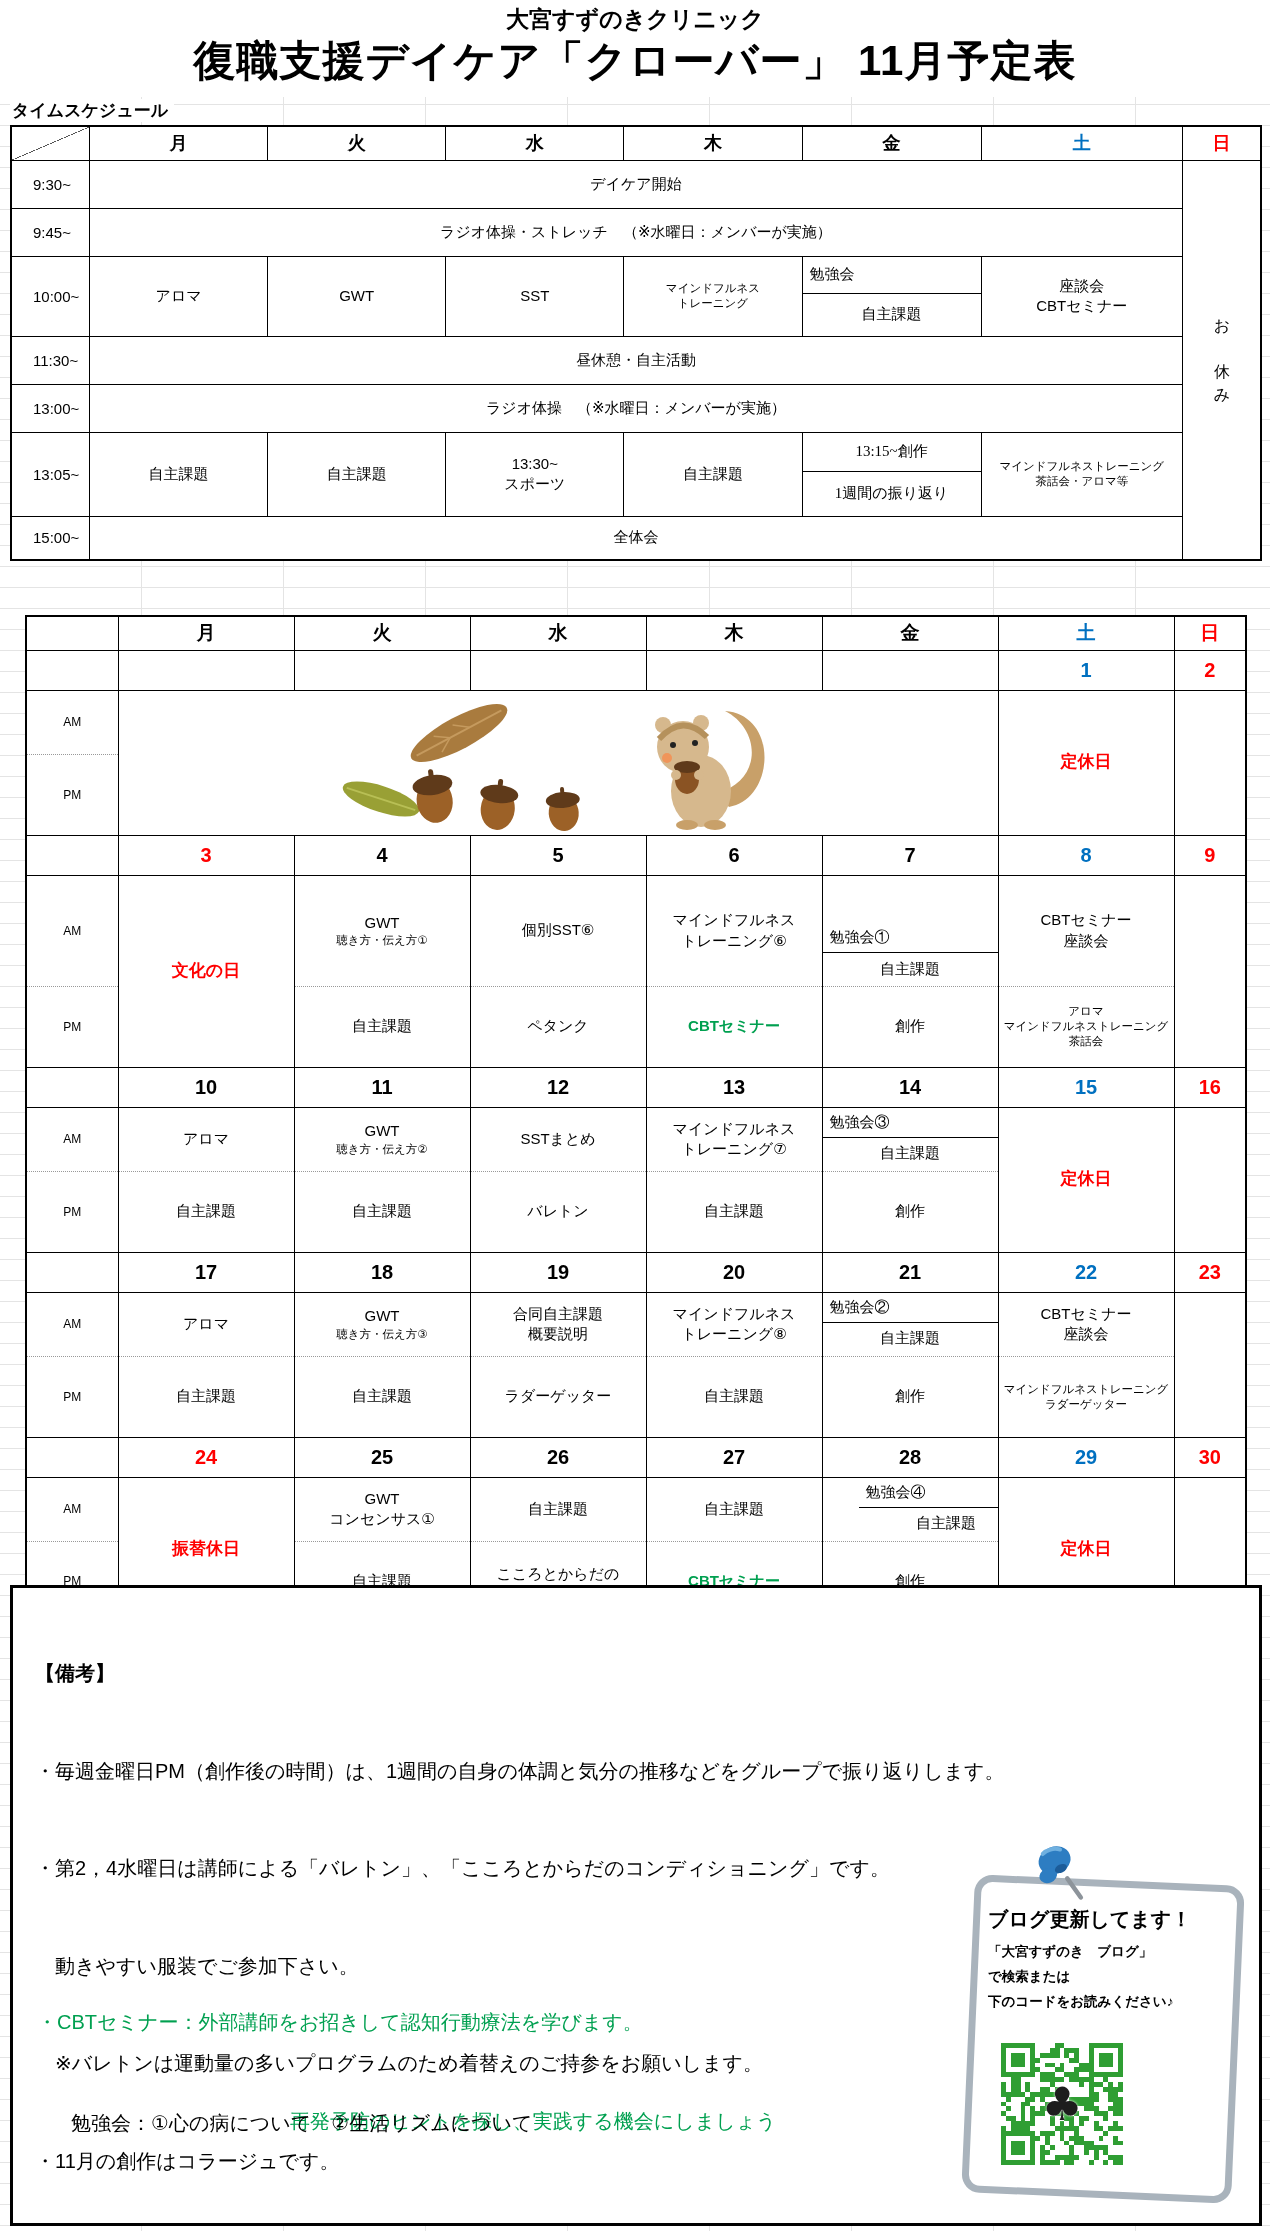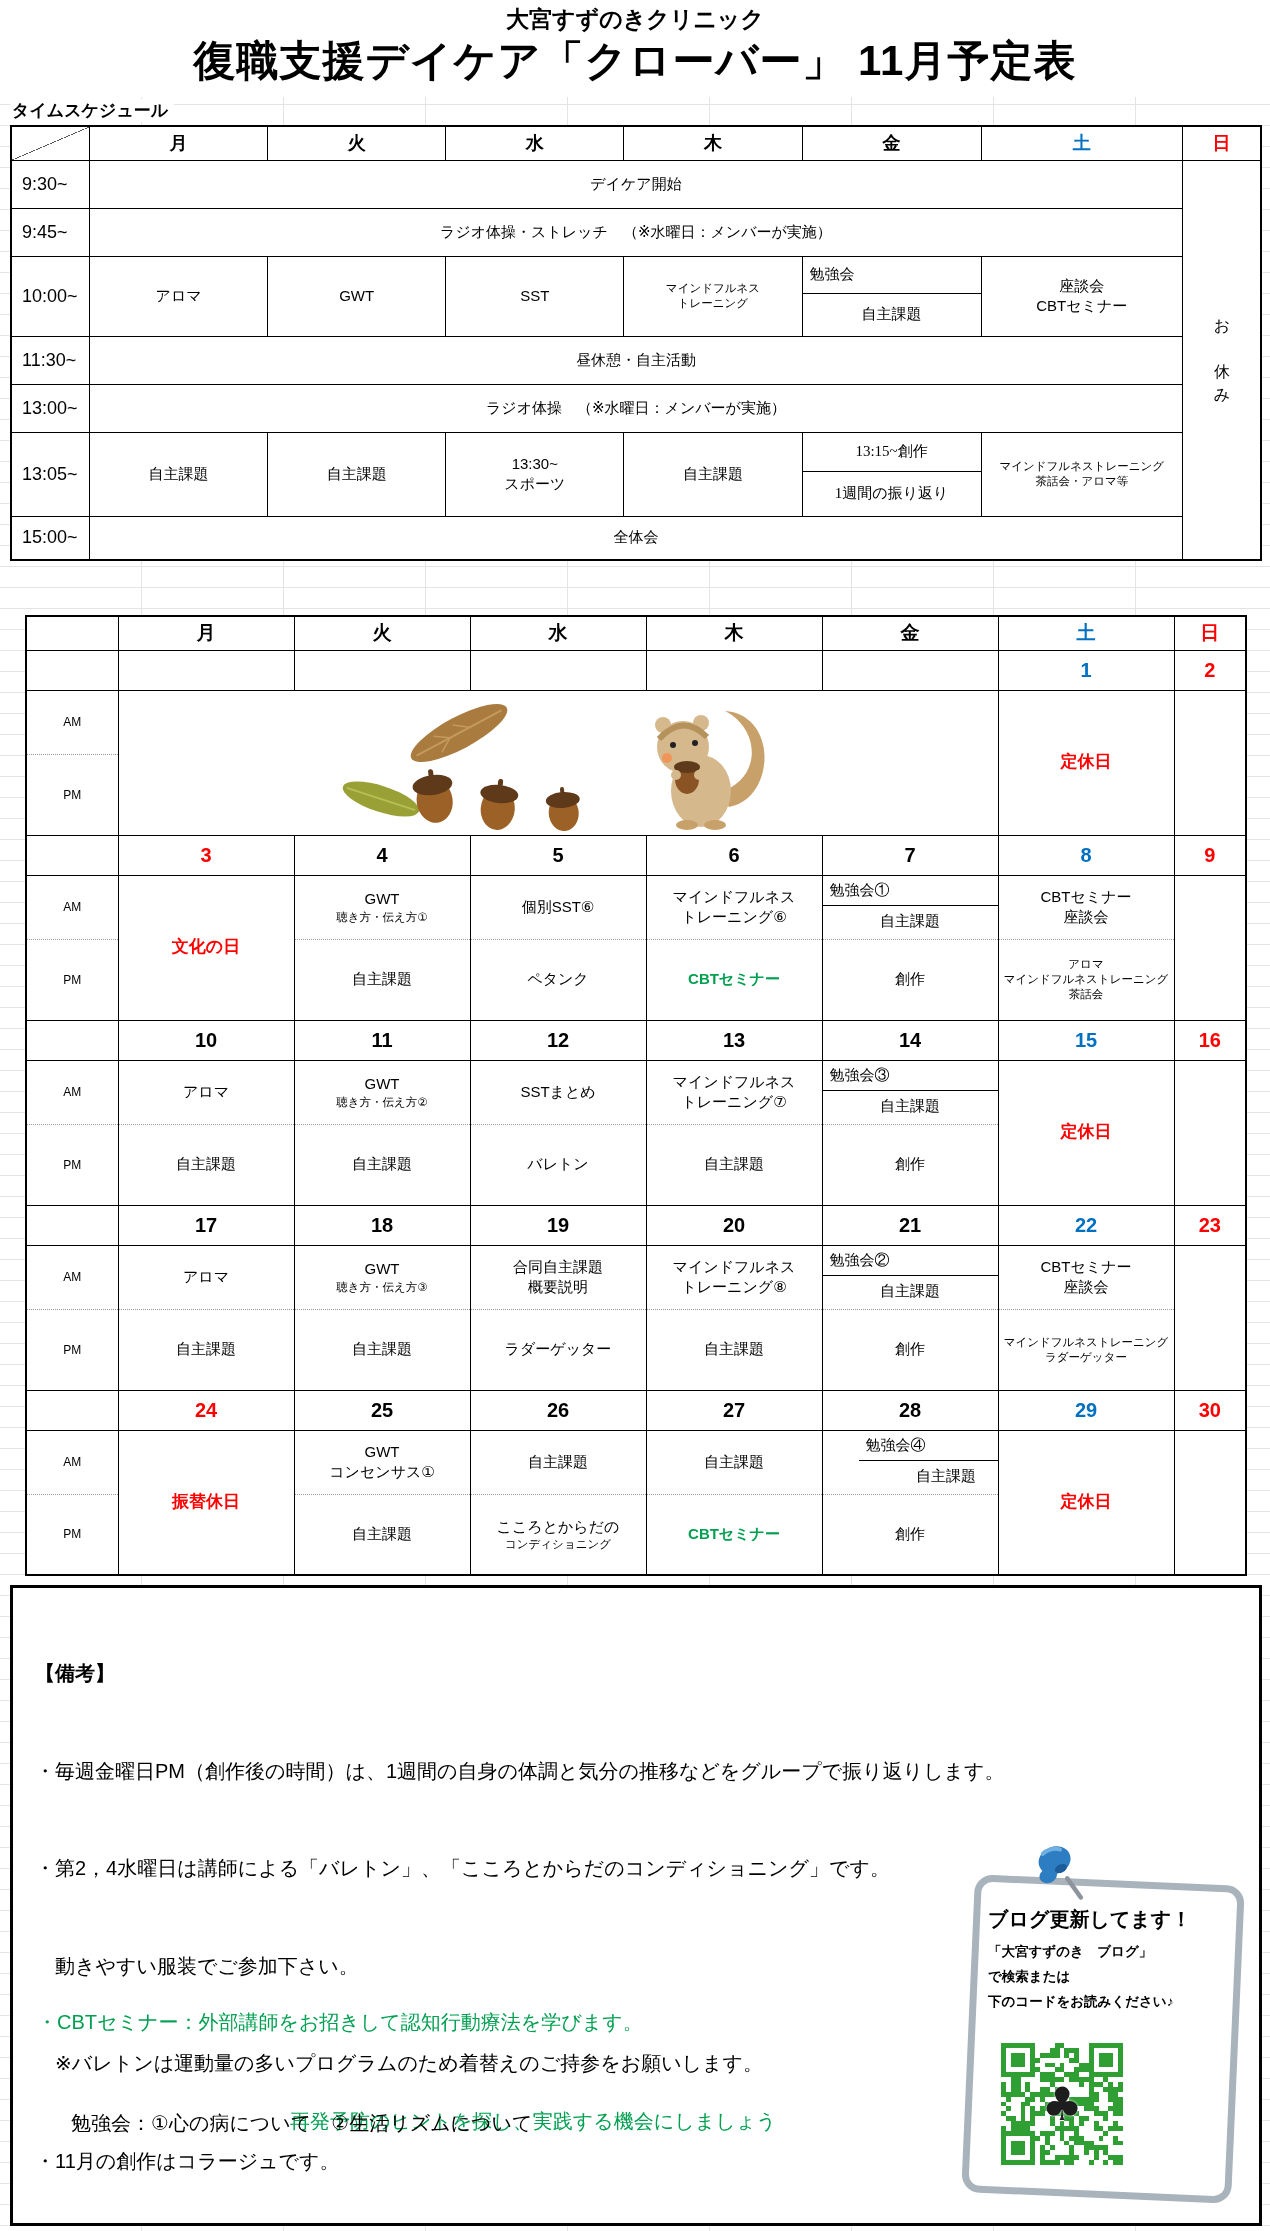--- a/index.html
+++ b/index.html
@@ -17,21 +17,21 @@
   .header-strip{position:absolute;left:0;top:0;width:1270px;height:97px;background:#fff;}
   .clinic{position:absolute;top:4px;left:0;width:100%;text-align:center;font-size:23px;font-weight:bold;}
   .title{position:absolute;top:33px;left:0;width:100%;text-align:center;font-size:42px;font-weight:bold;letter-spacing:1px;}
   .ts-label{position:absolute;left:10px;top:99px;font-size:17px;font-weight:bold;background:#fff;padding:0 6px 0 2px;}
 
   table.sched{position:absolute;left:10px;top:125px;width:1252px;border-collapse:collapse;table-layout:fixed;background:#fff;border:2px solid #000;}
   table.cal{position:absolute;left:25px;top:615px;width:1220px;border-collapse:collapse;table-layout:fixed;background:#fff;border:2px solid #000;}
   table td{border:1px solid #000;text-align:center;vertical-align:middle;font-size:15px;padding:0;overflow:hidden;}
   td.th{font-weight:bold;font-size:18px;}
   table.cal td.th{font-size:19px;}
-  td.time{text-align:left;padding-left:10px;font-size:18px;}
+  td.time{text-align:left;padding-left:21px;font-size:15px;}
   td.diag{background:linear-gradient(to bottom right,#fff 49.4%,#555 49.4% 50.8%,#fff 50.8%);}
   td.vert{writing-mode:vertical-rl;text-orientation:upright;letter-spacing:26px;font-size:16px;padding-top:10px;}
   td.lbl{font-size:12px;}
   td.date{font-weight:bold;font-size:20px;}
   td.merged{font-weight:bold;}
   td.merged .ln{font-size:17px;}
   td.cell-am{border-bottom:1px dotted #999;}
   td.cell-pm{border-top:1px dotted #999;}
   td.ill{padding:2px;}
   td.ill svg{display:block;margin:0 auto 0 220px;}
@@ -284,21 +284,21 @@
           <div class="ln sm">聴き方・伝え方①</div>
         </td>
         <td class="cell cell-am">
           <div class="ln">個別SST⑥</div>
         </td>
         <td class="cell cell-am">
           <div class="ln">マインドフルネス</div>
           <div class="ln">トレーニング⑥</div>
         </td>
         <td class="cell cell-am">
-          <div class="splitwrap" style="height: 62px;">
+          <div class="splitwrap" style="height: 62px; margin-top: 48px;">
             <div class="split-top left">勉強会①</div>
             <div class="split-bottom">自主課題</div>
           </div>
         </td>
         <td class="cell cell-am">
           <div class="ln">CBTセミナー</div>
           <div class="ln">座談会</div>
         </td>
         <td class="cell merged" rowspan="2"></td>
       </tr>

